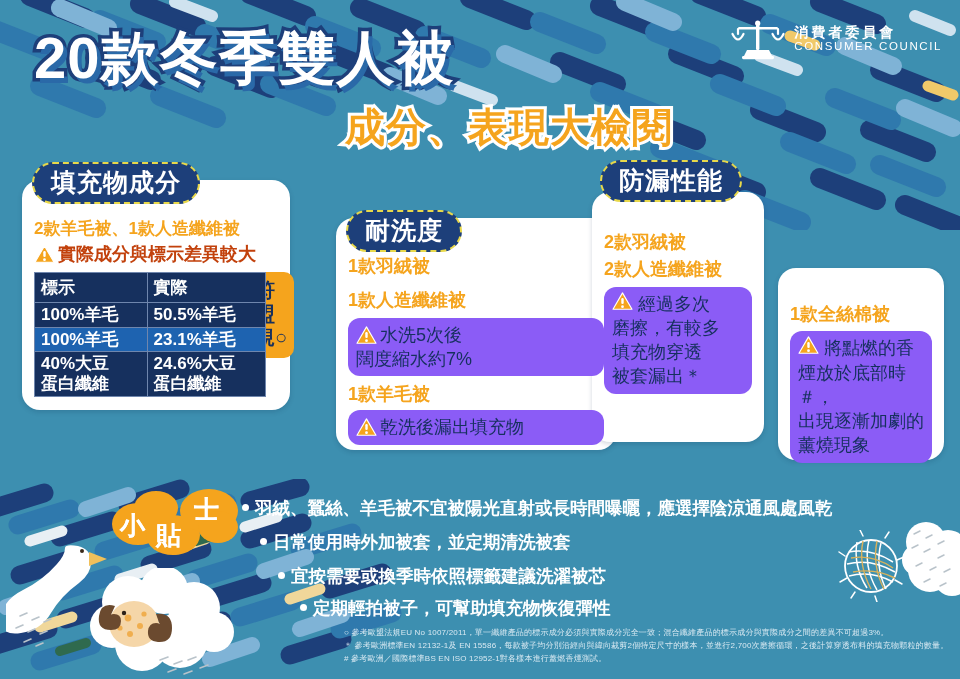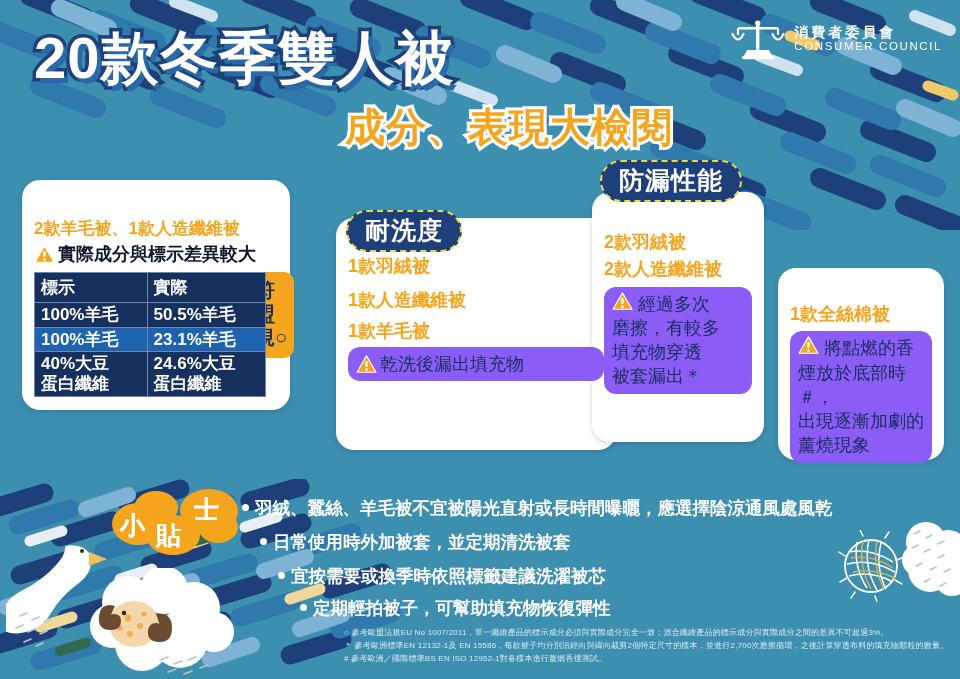--- a/index.html
+++ b/index.html
@@ -58,21 +58,21 @@
     position:absolute;z-index:5;
     background:#1d3f7a;color:#fff;
     border:2px dashed #e8d84a;
     border-radius:26px;
     font-size:25px;font-weight:bold;letter-spacing:1px;
     padding:5px 17px 7px 17px;white-space:nowrap;
     line-height:1.05;
   }
 
   .orange-line{color:#f5a41d;font-size:18px;font-weight:bold;line-height:1.35;white-space:nowrap;}
-  .navy-line{color:#0f172a;font-size:18px;font-weight:bold;line-height:1.3;}
+  .navy-line{color:#c2410c;font-size:18px;font-weight:bold;line-height:1.3;}
 
   .grey-box{
     background:#8b5cf6;border-radius:12px;
     padding:5px 8px;color:#16305e;font-size:18px;line-height:1.35;font-weight:bold;
   }
   svg.warn-ico{vertical-align:-4px;margin-right:3px;}
 
   
   table.spec{border-collapse:collapse;width:232px;}
   table.spec th{
@@ -297,26 +297,35 @@
             <td style="white-space:pre-line;">24.6%大豆
 蛋白纖維</td>
           </tr>
         </tbody>
       </table>
     </div>
     <div class="badge-eu" style="white-space:pre-line;">不符
 歐盟
 法規○</div>
   </div>
+  <div class="pill-head" style="left:32px;top:162px;">填充物成分</div>
 
   <div class="card" style="left:336px;top:218px;width:280px;height:232px;">
     <div class="card-inner" style="padding-top:36px;">
       <div class="orange-line">1款羽絨被</div>
       <div class="orange-line" style="margin-top:10px;">1款人造纖維被</div>
 
+      <div class="grey-box" style="margin-top:5px;">
+        <svg class="warn-ico" width="21" height="19" viewBox="0 0 24 22">
+          <path d="M12 1 L23 20 H1 Z" fill="#f5a41d" stroke="#ffffff" stroke-width="1.3" stroke-linejoin="round"></path>
+          <rect x="10.6" y="7" width="2.8" height="7" rx="1.3" fill="#ffffff"></rect>
+          <circle cx="12" cy="17" r="1.6" fill="#ffffff"></circle>
+        </svg><span style="white-space:pre-line;font-weight:normal;">水洗5次後
+闊度縮水約7%</span>
+      </div>
 
       <div class="orange-line" style="margin-top:6px;">1款羊毛被</div>
 
       <div class="grey-box" style="margin-top:4px;">
         <svg class="warn-ico" width="21" height="19" viewBox="0 0 24 22">
           <path d="M12 1 L23 20 H1 Z" fill="#f5a41d" stroke="#ffffff" stroke-width="1.3" stroke-linejoin="round"></path>
           <rect x="10.6" y="7" width="2.8" height="7" rx="1.3" fill="#ffffff"></rect>
           <circle cx="12" cy="17" r="1.6" fill="#ffffff"></circle>
         </svg><span style="font-weight:normal;">乾洗後漏出填充物</span>
       </div>

